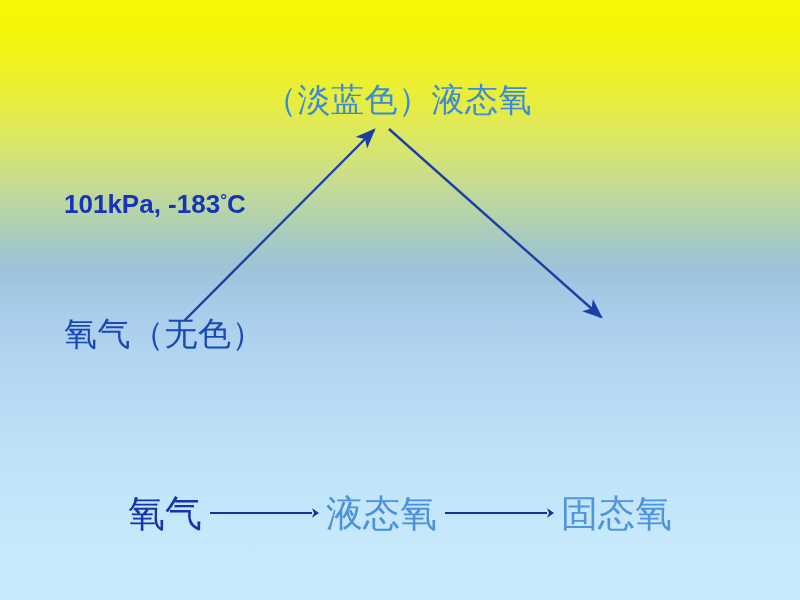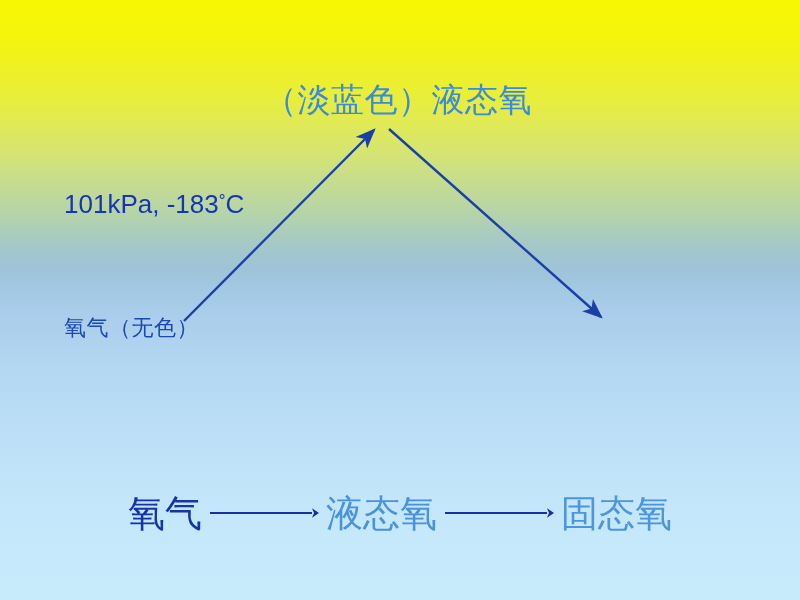--- a/index.html
+++ b/index.html
@@ -52,36 +52,36 @@
   #title-liquid-oxygen {
     left: 264px;
     top: 83px;
     font-size: 33px;
     color: #3a8bd8;
   }
 
   #label-gaseous-oxygen {
     left: 64px;
     top: 317px;
-    font-size: 22px;
+    font-size: 33px;
     color: #1b49b3;
   }
 
   #label-solid-oxygen {
     left: 441px;
     top: 317px;
     font-size: 33px;
     color: #5b9ede;
   }
 
   
   .cond {
     position: absolute;
     font-family: "Liberation Sans", "DejaVu Sans", sans-serif;
-    font-weight: normal;
+    font-weight: bold;
     font-size: 26px;
     color: #1634b8;
     white-space: nowrap;
     line-height: 1;
   }
   #cond-left  { left: 64px;  top: 191px; }
   #cond-right { left: 508px; top: 191px; }
 
   .deg {
     font-size: 17px;

